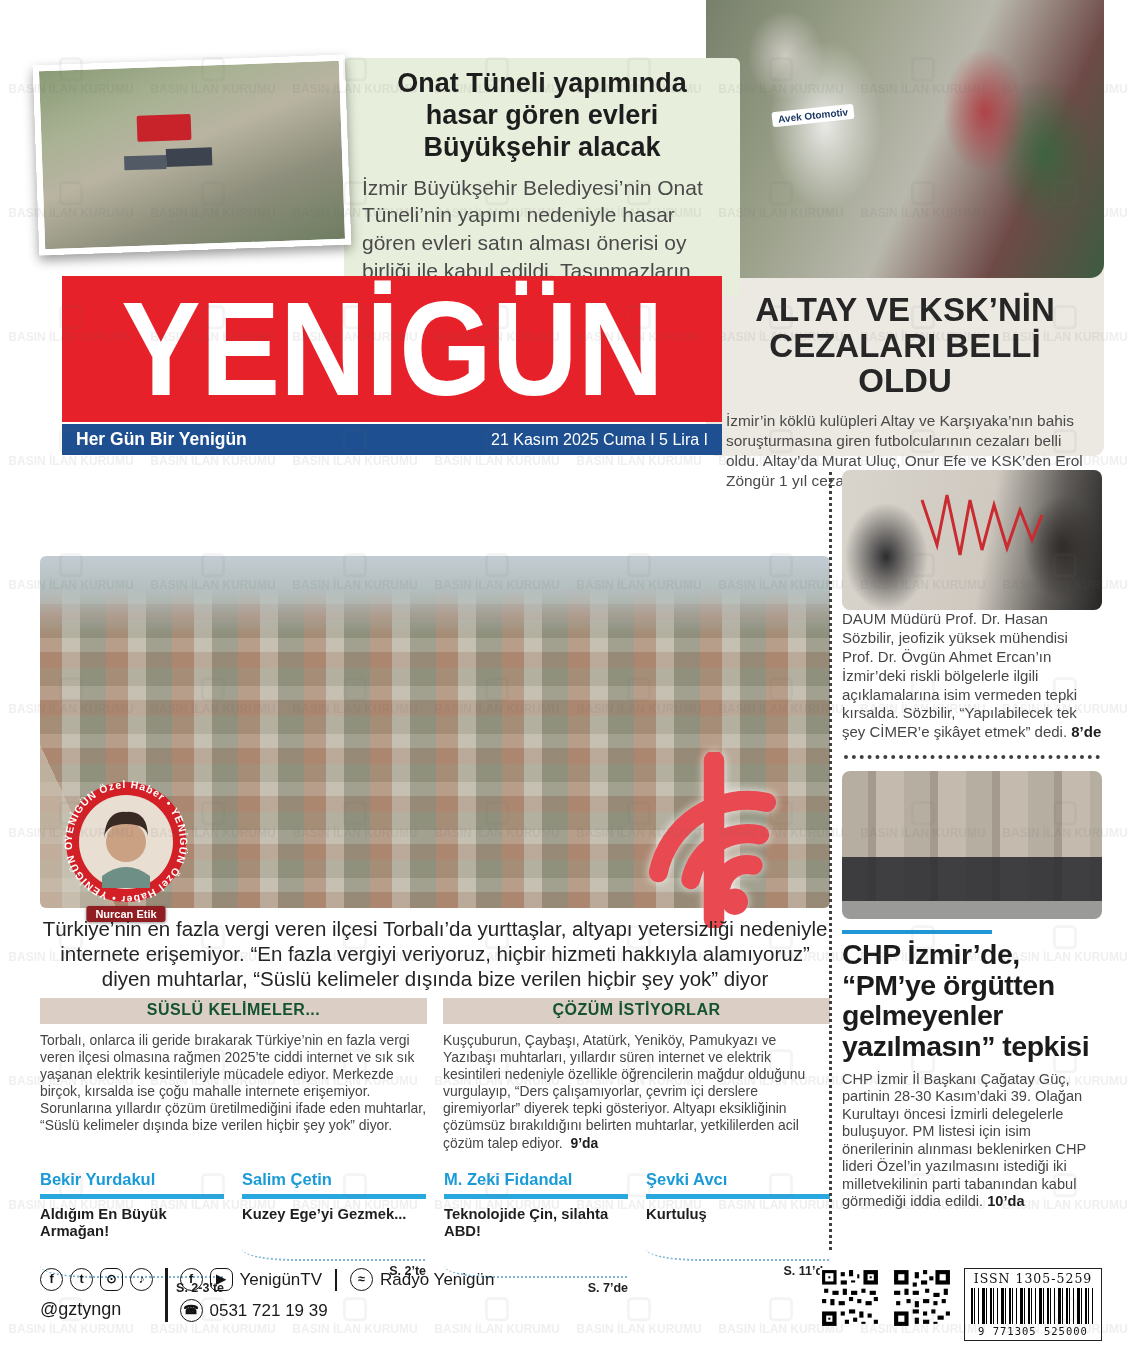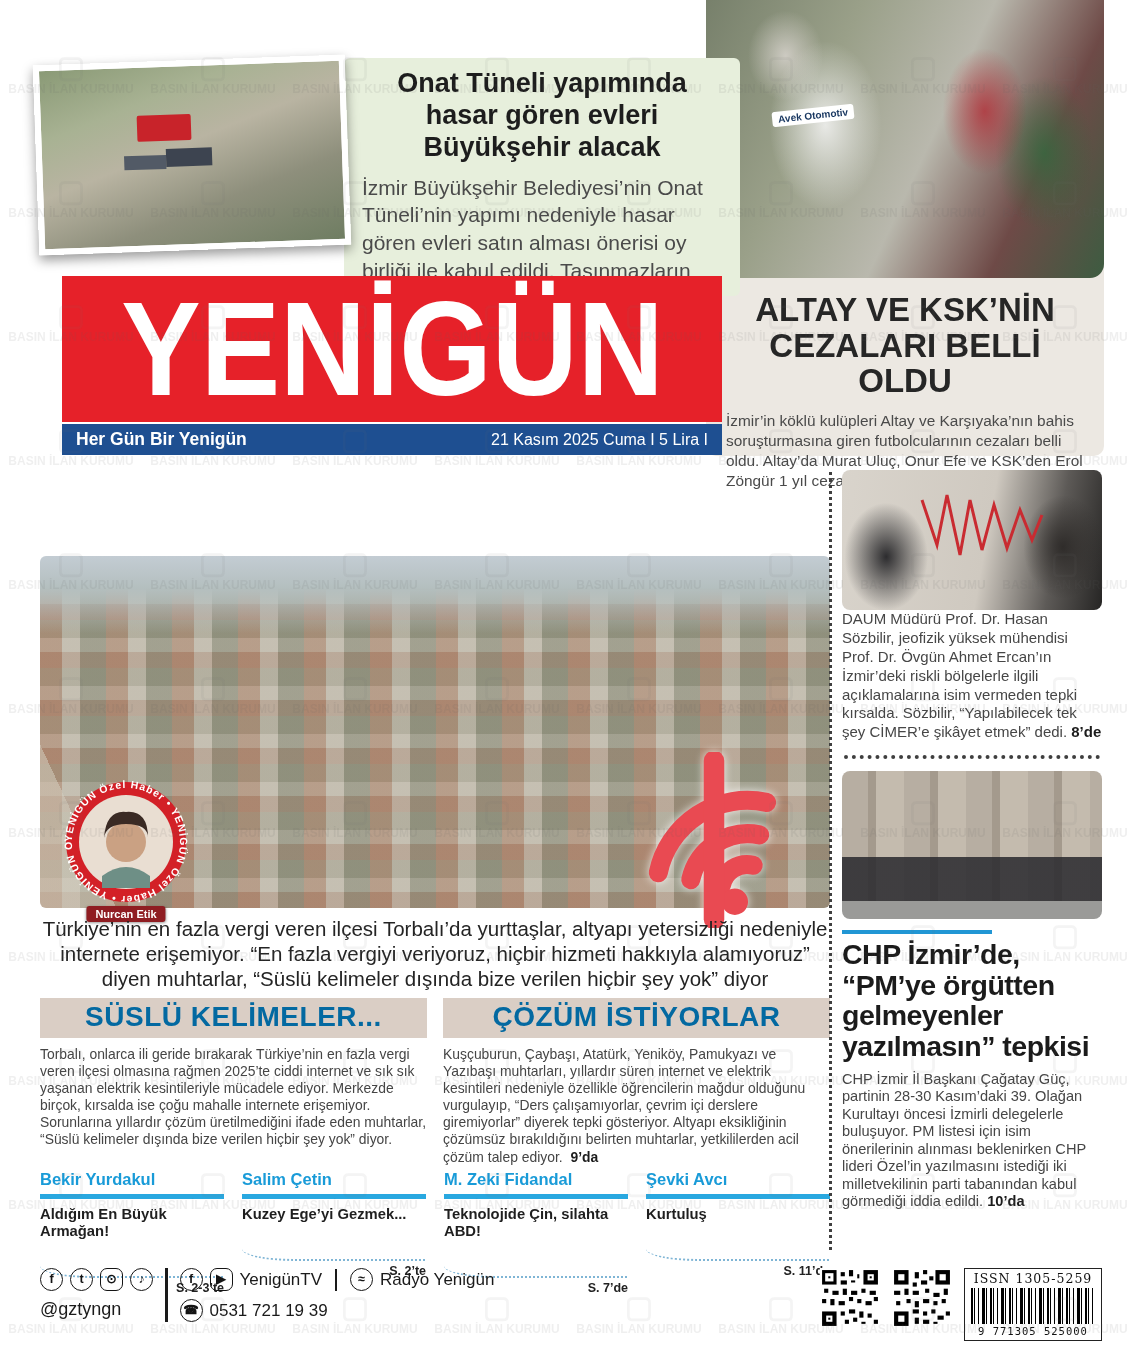--- a/index.html
+++ b/index.html
@@ -57,21 +57,21 @@
       #a59e8b;}
   .badge-wrap{position:absolute;left:24px;top:224px;width:124px;height:150px;z-index:4;}
   .badge-name{position:absolute;left:50%;bottom:8px;transform:translateX(-50%);background:#8f1d22;color:#fff;
     font-size:11px;font-weight:bold;padding:2px 9px;border-radius:3px;white-space:nowrap;box-shadow:0 1px 3px rgba(0,0,0,.4);}
   .wifi-wrap{position:absolute;right:28px;top:196px;width:176px;height:176px;z-index:4;filter:drop-shadow(0 0 5px rgba(255,255,255,.8));}
   .lead{position:absolute;left:40px;top:916px;width:790px;margin:0;font-size:20.5px;line-height:1.22;color:#242424;
     text-align:center;font-weight:normal;z-index:2;}
 
   .sub-cols{position:absolute;left:40px;top:998px;width:790px;display:flex;gap:16px;z-index:2;}
   .sub-col{flex:1;}
-  .sub-header{background:#dacec5;color:#0369a1;font-size:28px;font-weight:bold;text-align:center;padding:3px 0 5px;letter-spacing:0.5px;}
+  .sub-header{background:#dacec5;color:#14532d;font-size:16px;font-weight:bold;text-align:center;padding:3px 0 5px;letter-spacing:0.5px;}
   .sub-body{font-size:13.9px;line-height:1.23;color:#454545;margin:8px 0 0;}
 
   .columnists{position:absolute;left:40px;top:1170px;width:790px;display:flex;gap:18px;z-index:2;}
   .colm{flex:1;position:relative;}
   .colm-name{color:#199bd8;font-size:16.5px;font-weight:bold;}
   .colm-bar{height:4.5px;background:#29a8e0;margin:5px 0 7px;}
   .colm-title{font-size:14.8px;font-weight:bold;color:#1f1f1f;line-height:1.15;}
   .colm-swash{margin-top:26px;border-bottom:2px dotted #7fb5d5;border-bottom-left-radius:60px 14px;height:10px;}
   .colm-page{text-align:right;font-size:12.5px;font-weight:bold;color:#222;margin-top:3px;}
 

